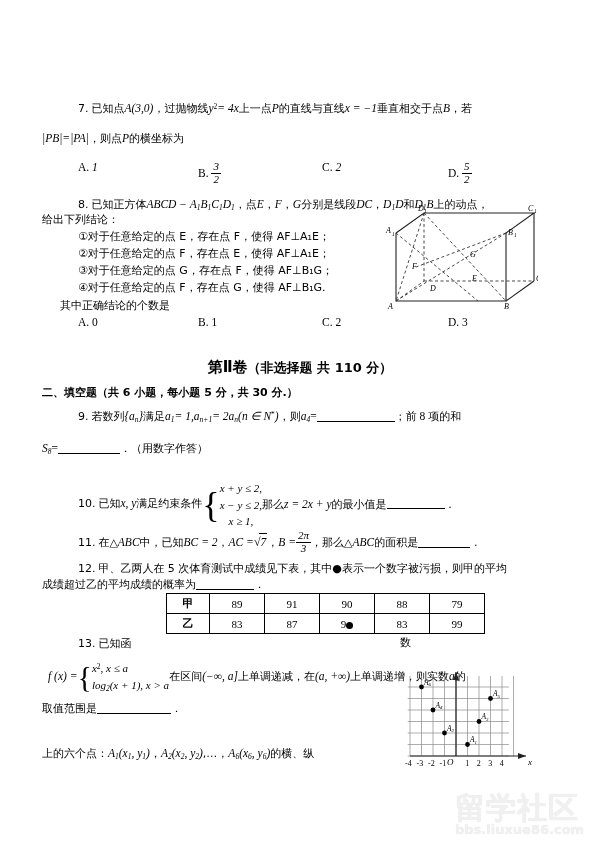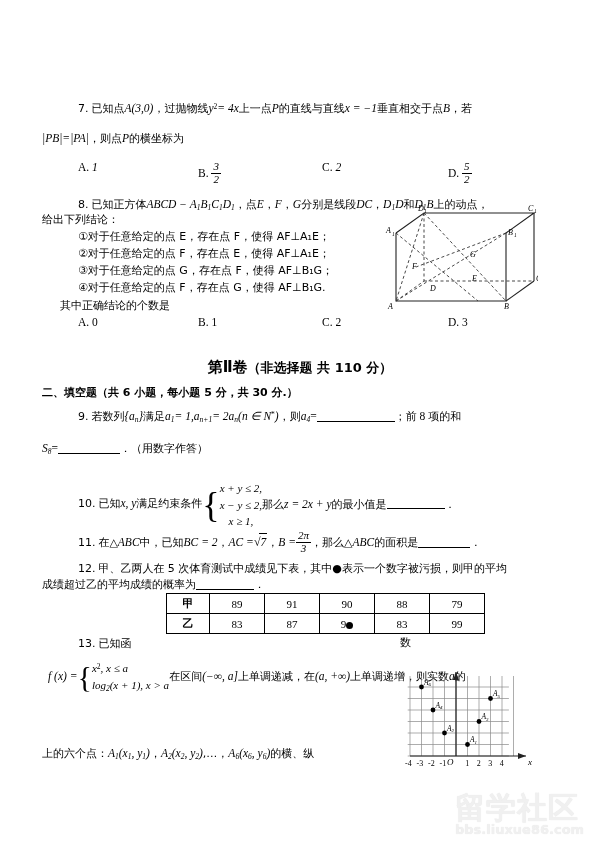--- a/index.html
+++ b/index.html
@@ -222,20 +222,23 @@
     </table>
 
   <div class="q" style="left:60px; top:635px;text-align:center;">
     <span class="cn" style="margin-left:18px;">13.</span>
     <span class="cn">已知函</span>
   </div>
   <div class="q cn" style="left:400px; top:635px;">数</div>
 
   <div class="q" style="left:48px; top:660px; width:420px;">
     <span class="it" style="vertical-align:middle;">f (x) =</span><span class="brace"><span class="bracechar" style="font-size:30px;">{</span></span><span class="pw"><span style="display:block;"><span class="it">x</span><span class="sup">2</span><span class="it">, x ≤ a</span></span><span style="display:block;"><span class="it">log</span><span class="sub">2</span><span class="it">(x + 1), x &gt; a</span></span></span><span class="cn" style="vertical-align:middle;">在区间</span><span class="it" style="vertical-align:middle;">(−∞, a]</span><span class="cn" style="vertical-align:middle;">上单调递减，在</span><span class="it" style="vertical-align:middle;">(a, +∞)</span><span class="cn" style="vertical-align:middle;">上单调递增，则实数</span><span class="it" style="vertical-align:middle;">a</span><span class="cn" style="vertical-align:middle;">的</span>
+  </div>
+  <div class="q" style="left:42px; top:700px;">
+    <span class="cn">取值范围是</span><span class="blank" style="width:74px;"></span><span class="cn">．</span>
   </div>
 
   <div class="q" style="left:42px; top:745px; width:340px;">
     <span class="cn">上的六个点：</span><span class="it">A</span><span class="sub">1</span><span class="it">(x</span><span class="sub">1</span><span class="it">, y</span><span class="sub">1</span><span class="it">)</span><span class="cn">，</span><span class="it">A</span><span class="sub">2</span><span class="it">(x</span><span class="sub">2</span><span class="it">, y</span><span class="sub">2</span><span class="it">)</span><span class="cn">,…，</span><span class="it">A</span><span class="sub">6</span><span class="it">(x</span><span class="sub">6</span><span class="it">, y</span><span class="sub">6</span><span class="it">)</span><span class="cn">的横、纵</span>
   </div>
 
   <svg class="fig" style="left:398px; top:668px;" width="142" height="104" viewBox="0 0 142 104">
     <g id="gridlines">
         <line x1="12" y1="8" x2="12" y2="88" stroke="#8a8a8a" stroke-width="0.7"></line>
         <line x1="23.5" y1="8" x2="23.5" y2="88" stroke="#8a8a8a" stroke-width="0.7"></line>

